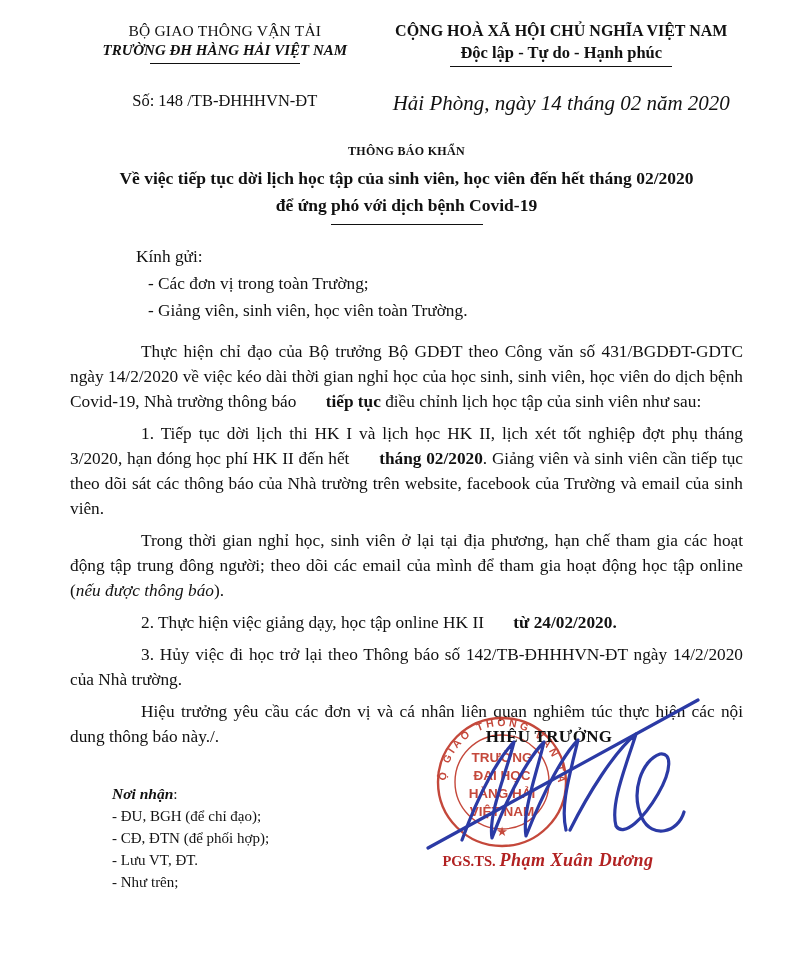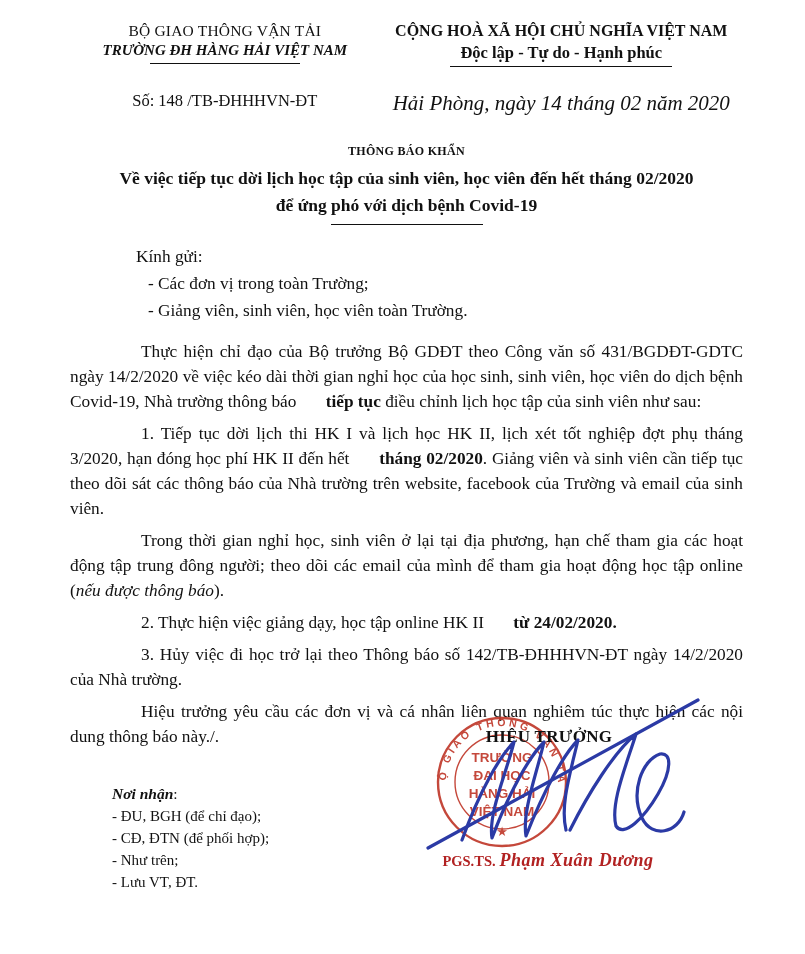--- a/index.html
+++ b/index.html
@@ -103,22 +103,22 @@
     <p class="para"><span>1. Tiếp tục dời lịch thi HK I và lịch học HK II, lịch xét tốt nghiệp đợt phụ tháng 3/2020, hạn đóng học phí HK II đến hết </span><span class="b">tháng 02/2020</span><span>. Giảng viên và sinh viên cần tiếp tục theo dõi sát các thông báo của Nhà trường trên website, facebook của Trường và email của sinh viên.</span></p>
     <p class="para"><span>Trong thời gian nghỉ học, sinh viên ở lại tại địa phương, hạn chế tham gia các hoạt động tập trung đông người; theo dõi các email của mình để tham gia hoạt động học tập online (</span><span class="i">nếu được thông báo</span><span>).</span></p>
     <p class="para"><span>2. Thực hiện việc giảng dạy, học tập online HK II </span><span class="b">từ 24/02/2020.</span></p>
     <p class="para"><span>3. Hủy việc đi học trở lại theo Thông báo số 142/TB-ĐHHHVN-ĐT ngày 14/2/2020 của Nhà trường.</span></p>
     <p class="para"><span>Hiệu trưởng yêu cầu các đơn vị và cá nhân liên quan nghiêm túc thực hiện các nội dung thông báo này./.</span></p>
 
     <div class="noinhan">
       <div class="noinhan-head"><span class="noinhan-label">Nơi nhận</span><span>:</span></div>
       <div class="noinhan-item">- ĐU, BGH (để chỉ đạo);</div>
       <div class="noinhan-item">- CĐ, ĐTN (để phối hợp);</div>
+      <div class="noinhan-item">- Lưu VT, ĐT.</div>
       <div class="noinhan-item">- Như trên;</div>
-      <div class="noinhan-item">- Lưu VT, ĐT.</div>
     </div>
   </div>
 
   <div class="sig-area">
 
     <svg class="stamp" width="140" height="140" viewBox="0 0 140 140">
       <circle cx="70" cy="70" r="64" fill="none" stroke="#c0392b" stroke-width="2.4"></circle>
       <circle cx="70" cy="70" r="47" fill="none" stroke="#c0392b" stroke-width="1.4"></circle>
       <defs>
         <path id="ringPath" d="M 14,70 A 56,56 0 1 1 126,70"></path>

